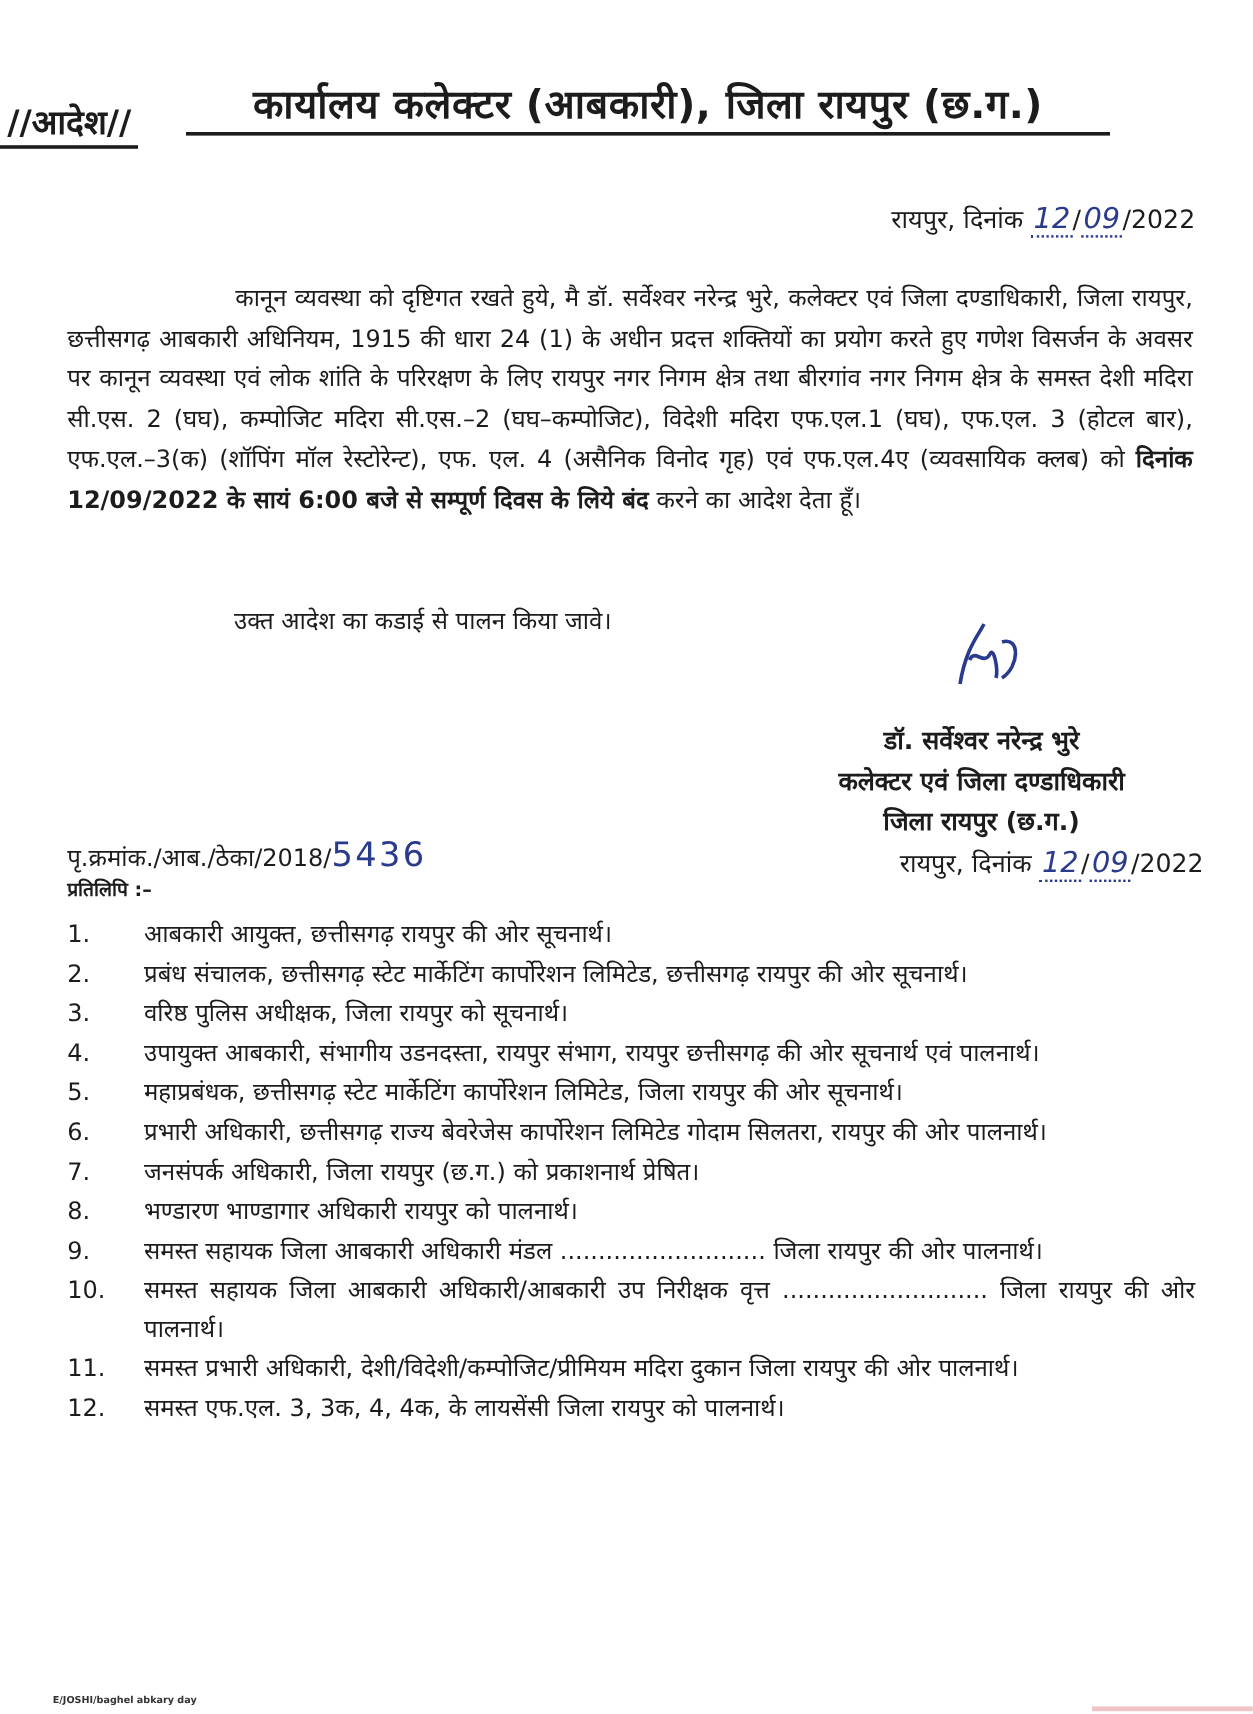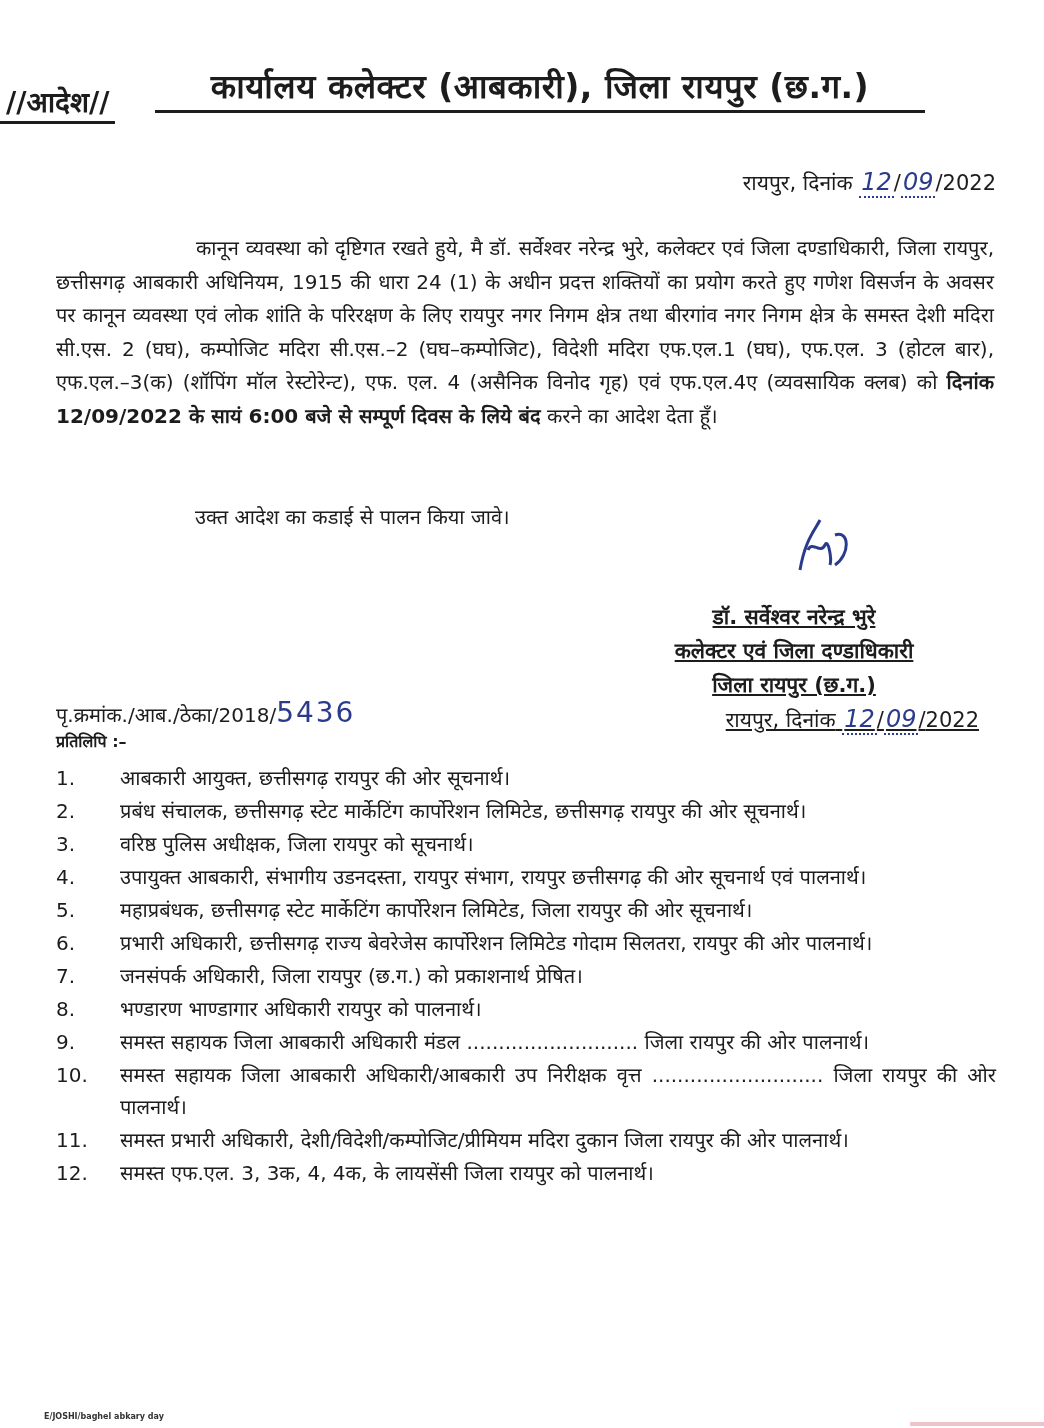--- a/index.html
+++ b/index.html
@@ -33,22 +33,22 @@
   }
   .body-para .indent { display: inline-block; width: 140px; }
   .bold { font-weight: bold; }
   .closing {
     position: absolute; left: 195px; top: 503px; font-size: 20px;
   }
   .signature {
     position: absolute; left: 780px; top: 510px; width: 80px; height: 80px;
   }
   .sig-block {
-    position: absolute; left: 609px; top: 600px; width: 370px; text-align: center;
-    font-size: 21px; font-weight: bold; line-height: 34px; text-decoration: underline;
+    position: absolute; left: 633px; top: 600px; width: 370px; text-align: center;
+    font-size: 21px; font-weight: bold; line-height: 34px;
   }
   .sig-block .date { font-weight: normal; text-align: right; padding-right: 0; }
   .ref {
     position: absolute; left: 56px; top: 696px; font-size: 20px; white-space: nowrap;
   }
   .ref .num { font-family: "DejaVu Sans", sans-serif; color: #2a3a8c; font-size: 28px; letter-spacing: 2px; }
   .copy-label {
     position: absolute; left: 56px; top: 730px; font-size: 16px; font-weight: bold;
   }
   .copies {

